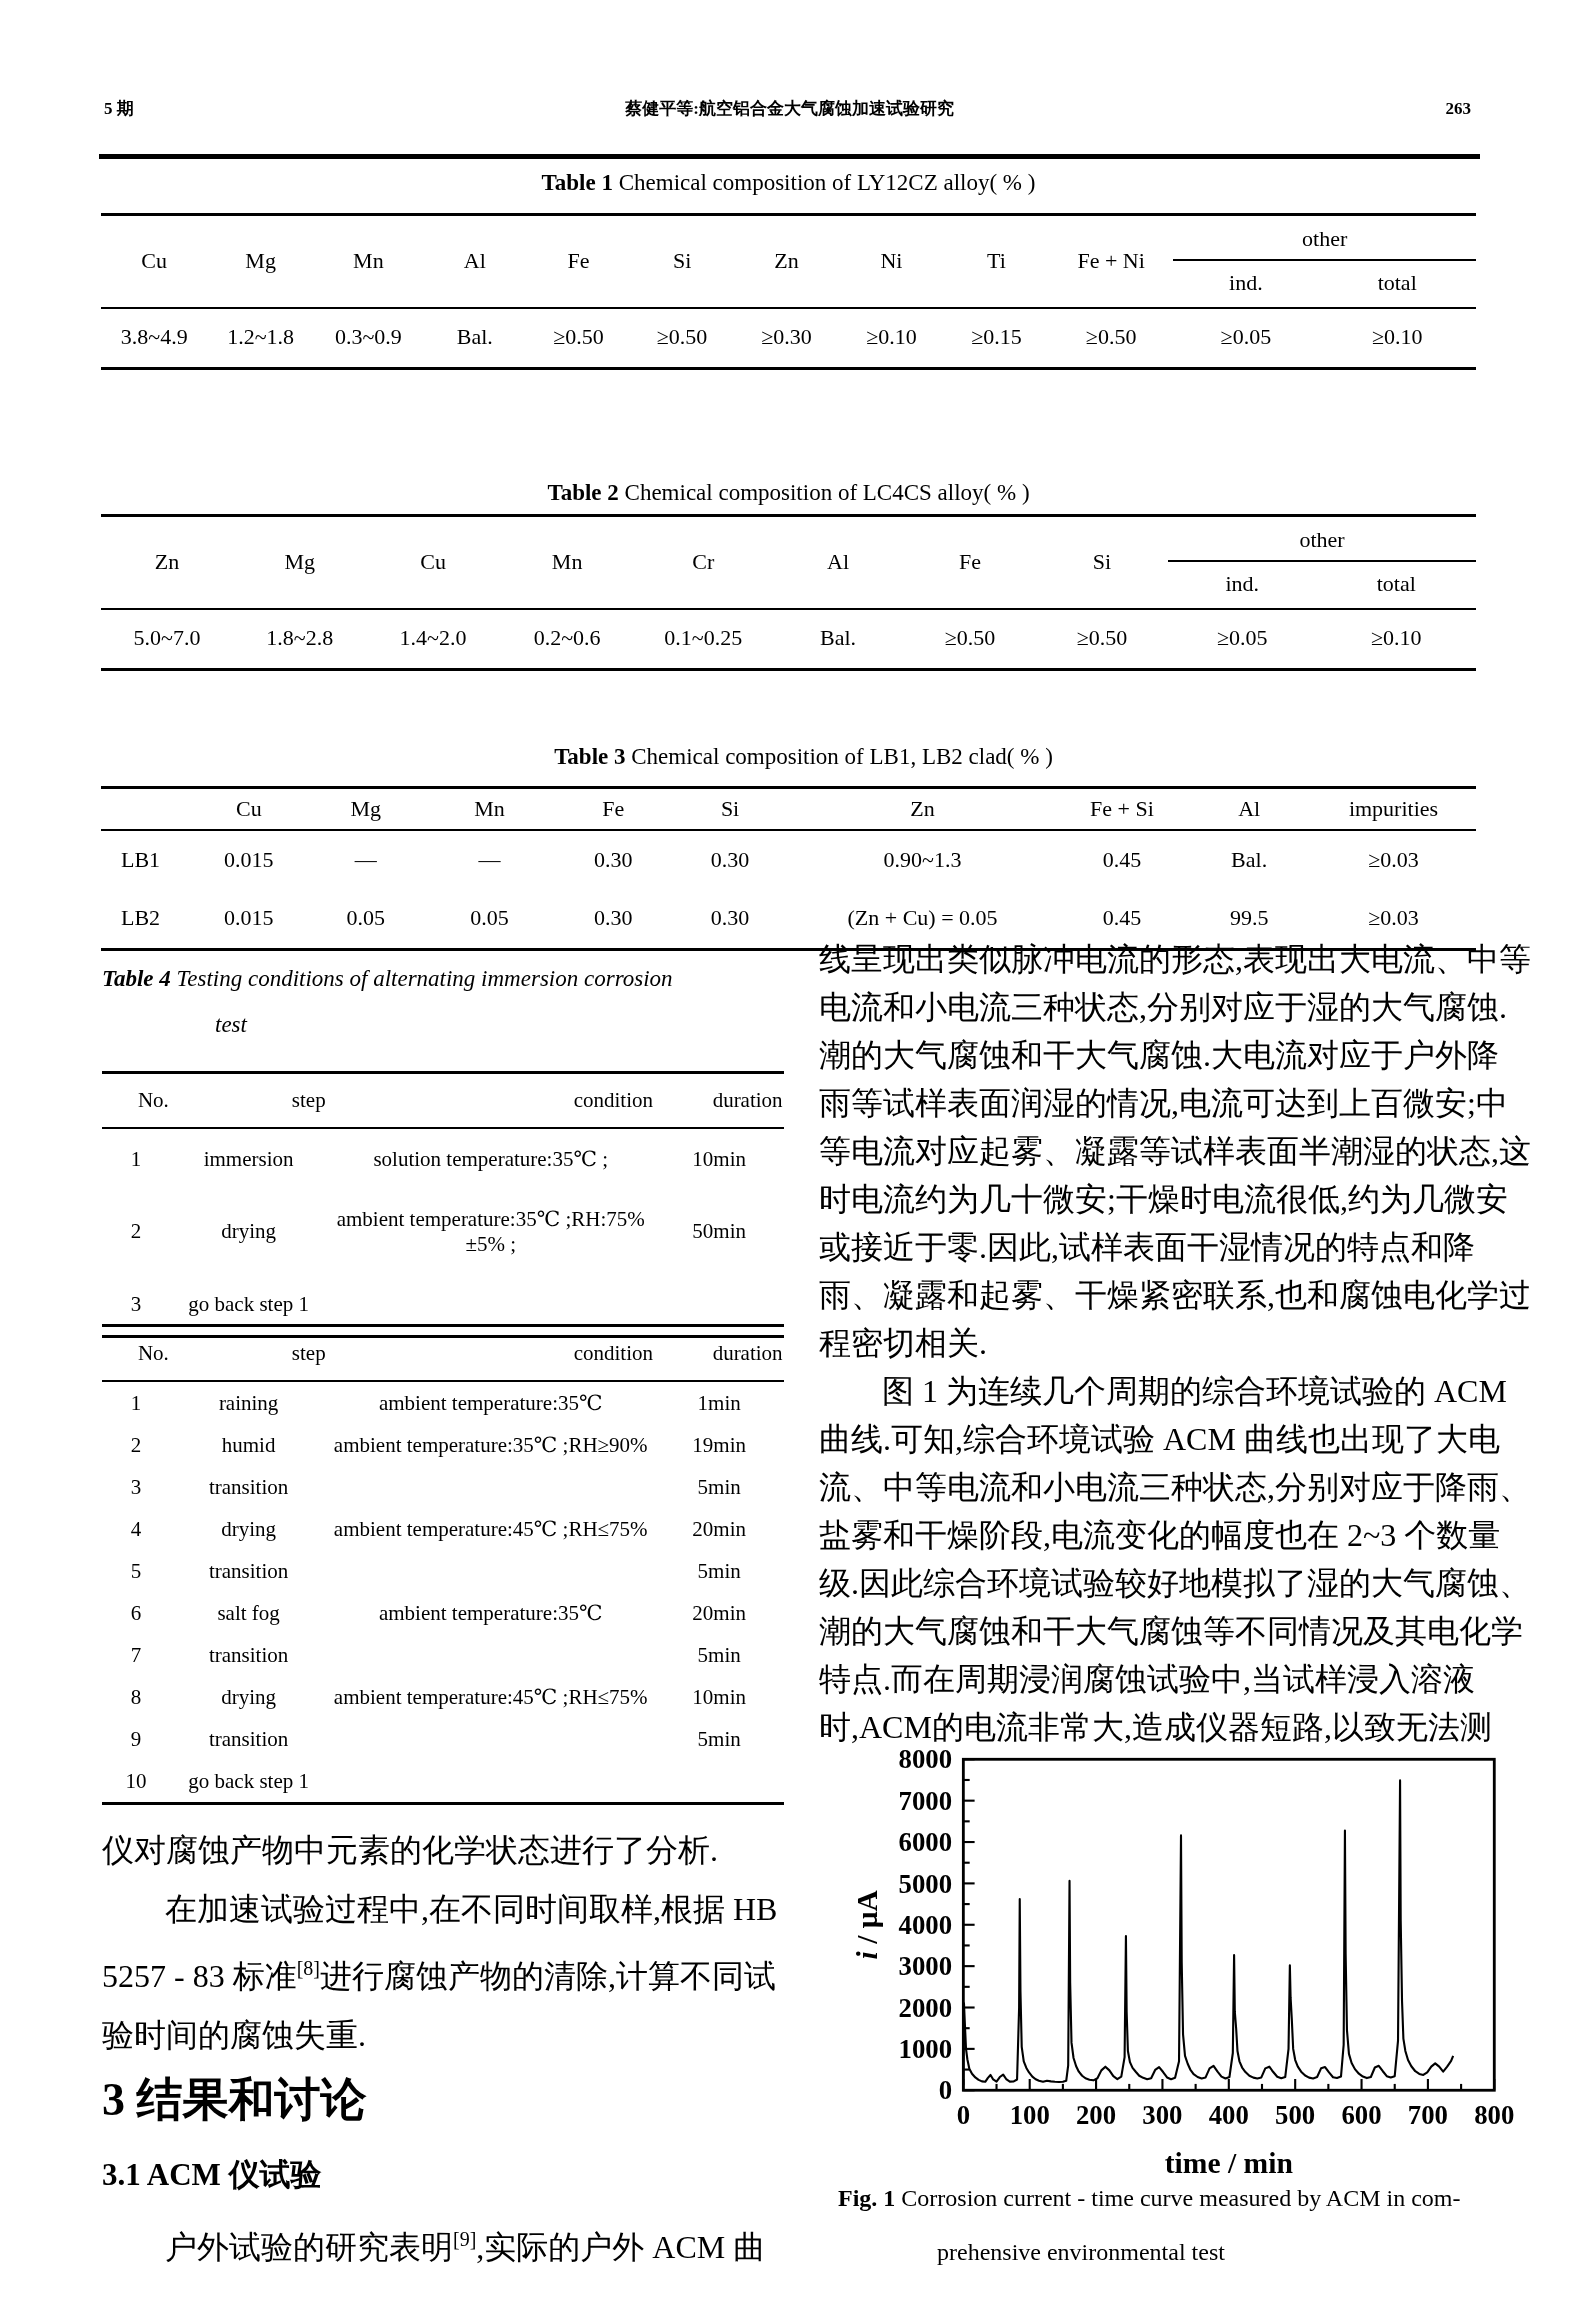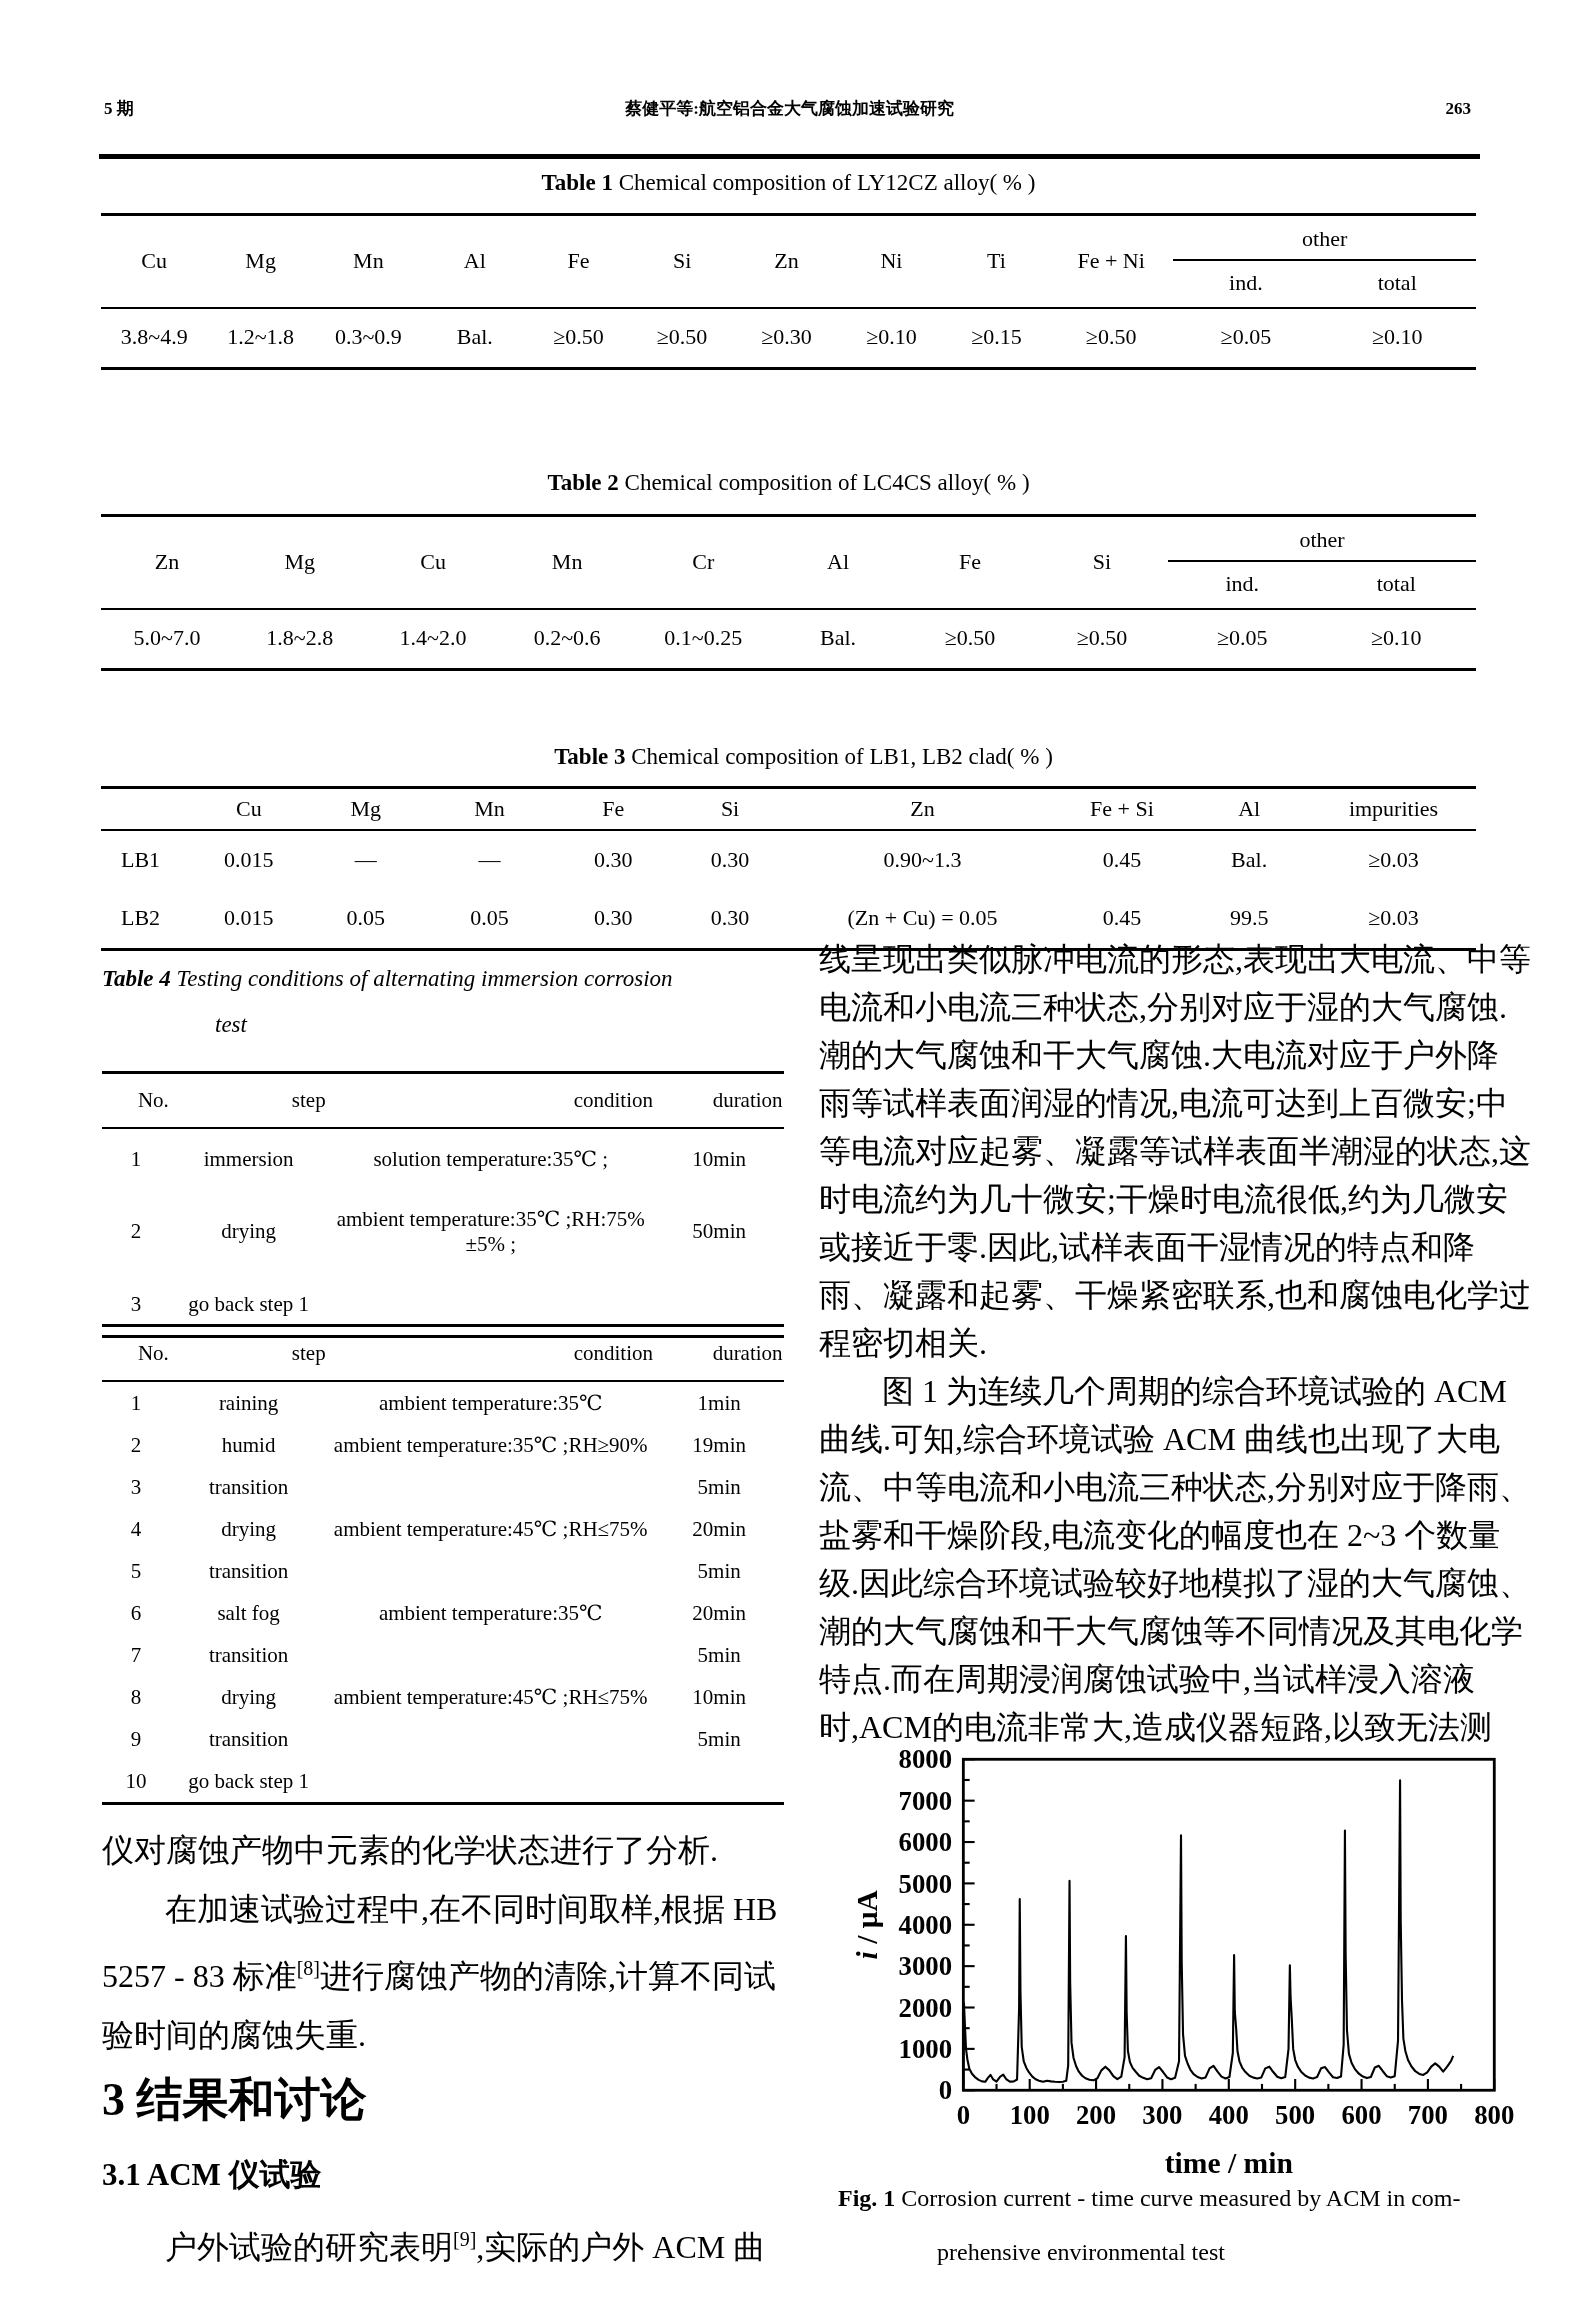--- a/index.html
+++ b/index.html
@@ -100,21 +100,21 @@
         <td>≥0.30</td>
         <td>≥0.10</td>
         <td>≥0.15</td>
         <td>≥0.50</td>
         <td>≥0.05</td>
         <td>≥0.10</td>
       </tr>
     </tbody>
   </table>
 
-  <div class="abs ttitle" style="top:470px;left:0;">
+  <div class="abs ttitle" style="top:480px;left:0;">
     <span class="pfx">Table 2</span>
     <span> </span><span>Chemical composition of LC4CS alloy( % )</span>
   </div>
   <table class="abs ctab" style="top:514px;left:101px;">
     <colgroup>
         <col style="width:9.6%">
         <col style="width:9.7%">
         <col style="width:9.7%">
         <col style="width:9.8%">
         <col style="width:10.0%">

